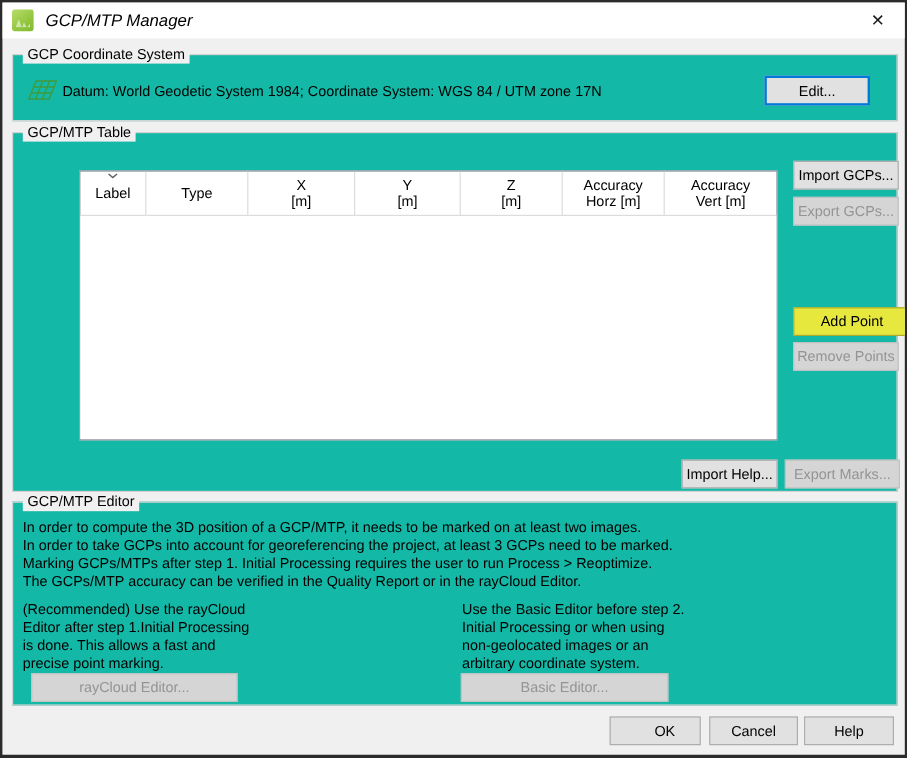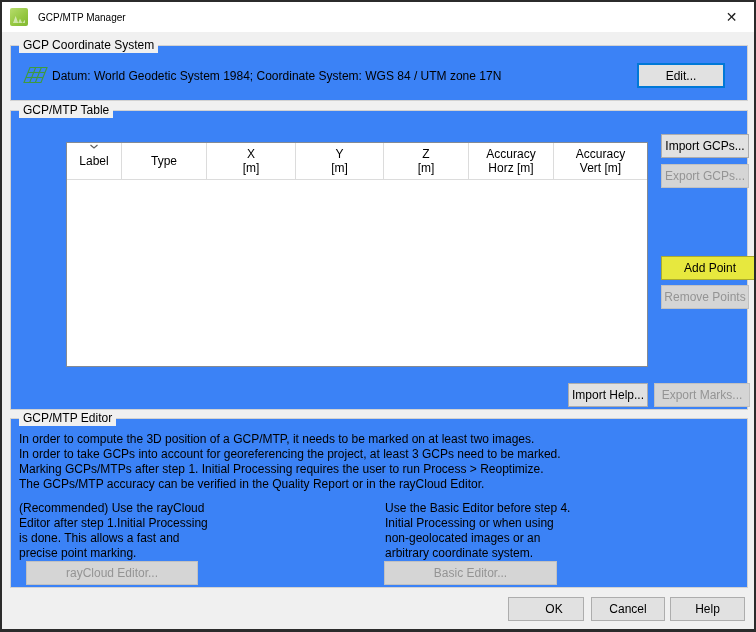--- a/index.html
+++ b/index.html
@@ -22,28 +22,28 @@
   .app-icon {
     width:18px; height:18px; margin-left:8px; border-radius:2px;
     background: linear-gradient(140deg, #b7dd6d 0%, var(--logo-green,#93c63f) 60%, #82b831 100%);
     position:relative; overflow:hidden; flex:0 0 auto;
   }
   .app-icon::after {
     content:""; position:absolute; left:3px; bottom:3px; width:12px; height:7px;
     background: rgba(255,255,255,0.55);
     clip-path: polygon(0 100%, 22% 0, 44% 100%, 58% 35%, 78% 100%, 100% 55%, 100% 100%);
   }
-  .title-text { margin-left:10px; font-size:10px; }
+  .title-text { margin-left:10px; font-size:14px;font-style:italic; }
   .close-btn {
     position:absolute; right:0; top:0; width:45px; height:30px;
     display:flex; align-items:center; justify-content:center;
     font-size:14px; color:#1b1b1b; background:transparent; border:none;
   }
   
-  .groupbox { position:absolute; border:1px solid #d2d2d2; background:#3b82f6; }
+  .groupbox { position:absolute; border:1px solid #d2d2d2; background:#14b8a6; }
   .gb-label {
     position:absolute; top:-8px; left:8px; background:#f0f0f0;
     padding:0 4px; line-height:15px; white-space:nowrap;
   }
   .g1 { left:8px; top:43px;  width:738px; height:56px;  }
   .g2 { left:8px; top:108px; width:738px; height:300px; }
   .g3 { left:8px; top:416px; width:738px; height:170px; }
 
   
   .cs-icon { position:absolute; left:12px; top:20px; color: var(--icon-green,#3e9b3e); line-height:0; }
@@ -166,21 +166,21 @@
     <div class="ed-lines">
       <div>In order to compute the 3D position of a GCP/MTP, it needs to be marked on at least two images.</div>
       <div>In order to take GCPs into account for georeferencing the project, at least 3 GCPs need to be marked.</div>
       <div>Marking GCPs/MTPs after step 1. Initial Processing requires the user to run Process &gt; Reoptimize.</div>
       <div>The GCPs/MTP accuracy can be verified in the Quality Report or in the rayCloud Editor.</div>
     </div>
     <div class="note note-left">(Recommended) Use the rayCloud
 Editor after step 1.Initial Processing
 is done. This allows a fast and
 precise point marking.</div>
-    <div class="note note-right">Use the Basic Editor before step 4.
+    <div class="note note-right">Use the Basic Editor before step 2.
 Initial Processing or when using
 non-geolocated images or an
 arbitrary coordinate system.</div>
     <button class="btn dis raycloud-btn">rayCloud Editor...</button>
     <button class="btn dis basic-btn">Basic Editor...</button>
   </div>
 
   <button class="btn ok-btn">OK</button>
   <button class="btn cancel-btn">Cancel</button>
   <button class="btn help-btn">Help</button>

